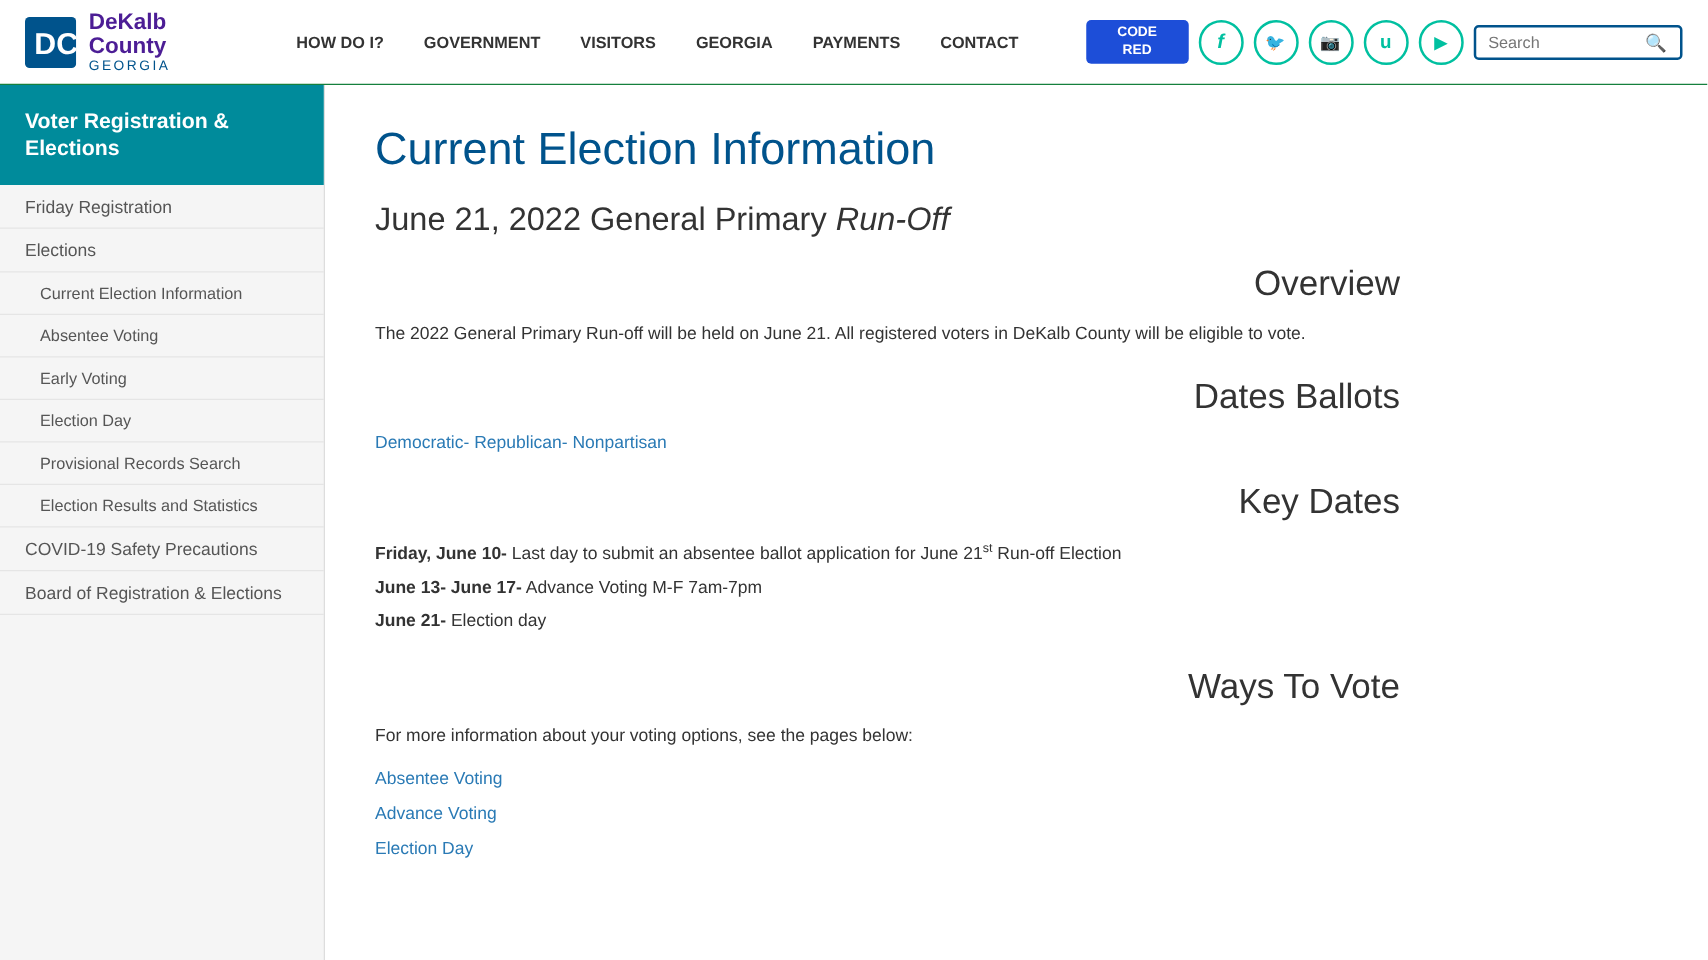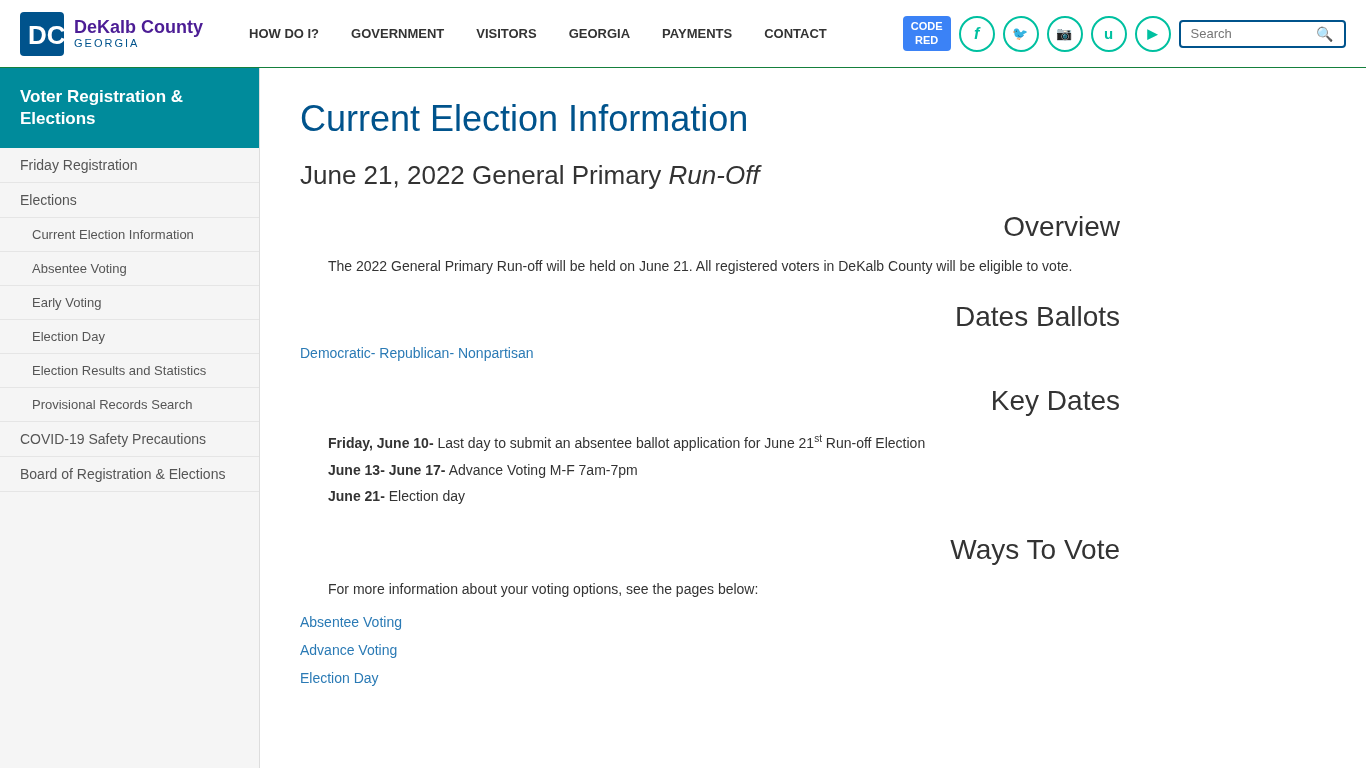--- a/index.html
+++ b/index.html
@@ -69,25 +69,25 @@
       border: 2px solid #00c0a0;
       display: flex;
       align-items: center;
       justify-content: center;
       color: #00c0a0;
       font-size: 14px;
       cursor: pointer;
       font-weight: bold;
     }
     .code-red-btn {
-      background: #3b82f6;
+      background: #1d4ed8;
       color: #fff;
       font-size: 11px;
       font-weight: bold;
-      padding: 4px 8px;
+      padding: 4px 25px;
       border-radius: 4px;
       cursor: pointer;
       line-height: 1.2;
       text-align: center;
       margin-left: 38px;
     }
     #search-box {
       display: flex;
       align-items: center;
       border: 2px solid #00538c;
@@ -171,21 +171,20 @@
       margin-top: 4px;
       text-align: right;
     }
     .section-block {
       margin-bottom: 24px;
     }
     .section-block p {
       font-size: 14px;
       line-height: 1.6;
       color: #333;
-      margin-left: 28px;
     }
     .ballot-links a {
       color: #2a7ab5;
       text-decoration: none;
       font-size: 14px;
     }
     .key-dates p {
       font-size: 14px;
       line-height: 1.9;
       color: #333;
@@ -256,22 +255,22 @@
 
   <aside id="sidebar">
     <div id="sidebar-header">Voter Registration &amp; Elections</div>
 
     <a class="sidebar-link" href="#">Friday Registration</a>
     <a class="sidebar-link" href="#">Elections</a>
     <a class="sidebar-link sub" href="#">Current Election Information</a>
     <a class="sidebar-link sub" href="#">Absentee Voting</a>
     <a class="sidebar-link sub" href="#">Early Voting</a>
     <a class="sidebar-link sub" href="#">Election Day</a>
+    <a class="sidebar-link sub" href="#">Provisional Records Search</a>
     <a class="sidebar-link sub" href="#">Election Results and Statistics</a>
-    <a class="sidebar-link sub" href="#">Provisional Records Search</a>
     <a class="sidebar-link" href="#">COVID-19 Safety Precautions</a>
     <a class="sidebar-link" href="#">Board of Registration &amp; Elections</a>
   </aside>
 
   <main id="main-content">
     <h1 class="page-title">Current Election Information</h1>
 
     <h2 class="election-title">
       <span>June 21, 2022 General Primary </span><em>Run-Off</em>
     </h2>

